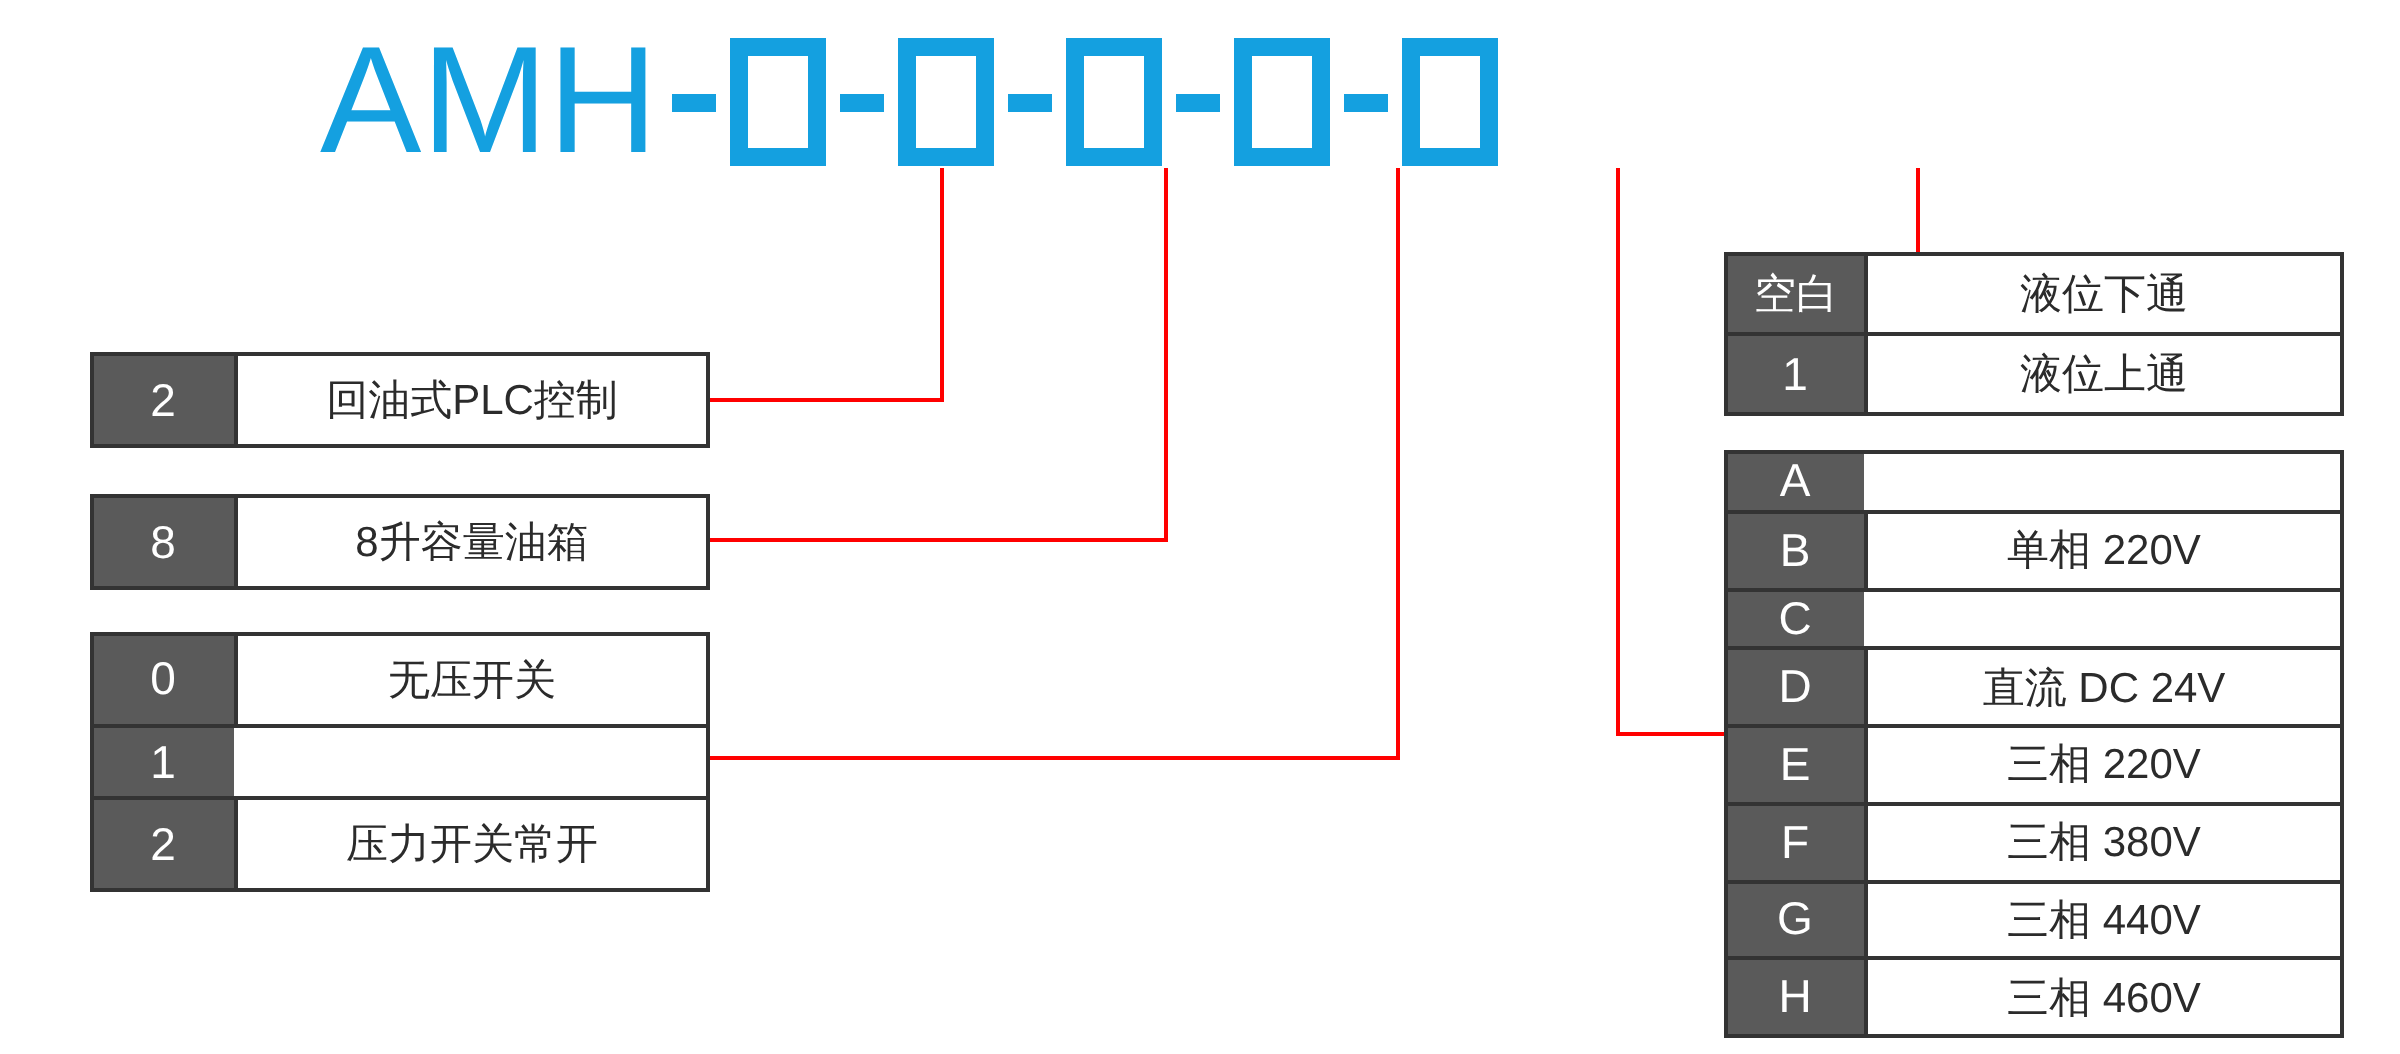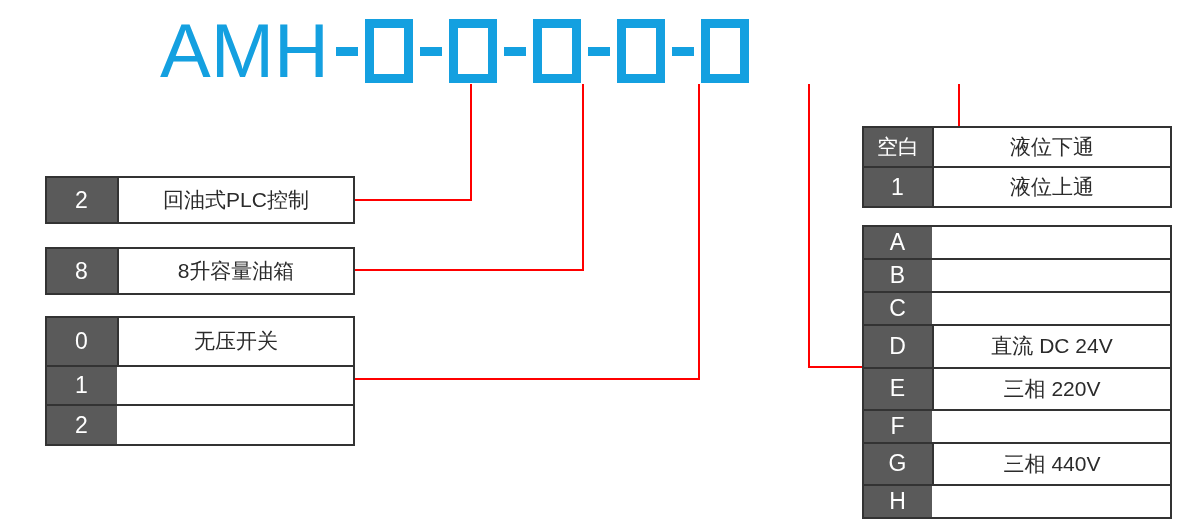--- a/index.html
+++ b/index.html
@@ -171,57 +171,61 @@
   <div class="tbl" id="tbl-switch">
     <div class="row">
       <div class="code-cell">0</div>
       <div class="desc-cell">无压开关</div>
     </div>
     <div class="row">
       <div class="code-cell">1</div>
     </div>
     <div class="row">
       <div class="code-cell">2</div>
+      <div class="desc-cell">压力开关常开</div>
     </div>
   </div>
 
   <div class="tbl" id="tbl-level">
     <div class="row">
       <div class="code-cell cjk">空白</div>
       <div class="desc-cell">液位下通</div>
     </div>
     <div class="row">
       <div class="code-cell">1</div>
       <div class="desc-cell">液位上通</div>
     </div>
   </div>
 
   <div class="tbl" id="tbl-voltage">
     <div class="row">
       <div class="code-cell">A</div>
     </div>
     <div class="row">
       <div class="code-cell">B</div>
+      <div class="desc-cell">单相 220V</div>
     </div>
     <div class="row">
       <div class="code-cell">C</div>
     </div>
     <div class="row">
       <div class="code-cell">D</div>
       <div class="desc-cell">直流 DC 24V</div>
     </div>
     <div class="row">
       <div class="code-cell">E</div>
       <div class="desc-cell">三相 220V</div>
     </div>
     <div class="row">
       <div class="code-cell">F</div>
+      <div class="desc-cell">三相 380V</div>
     </div>
     <div class="row">
       <div class="code-cell">G</div>
       <div class="desc-cell">三相 440V</div>
     </div>
     <div class="row">
       <div class="code-cell">H</div>
+      <div class="desc-cell">三相 460V</div>
     </div>
   </div>
 
 </div>
 
 </body></html>

